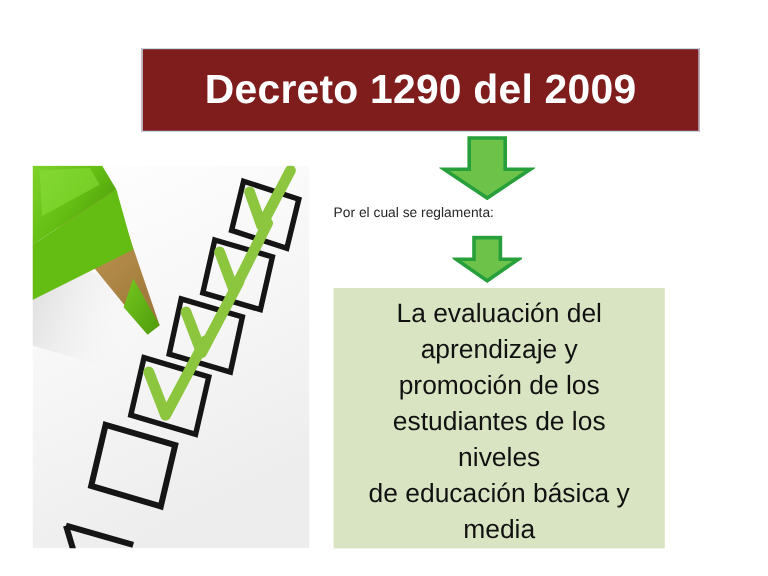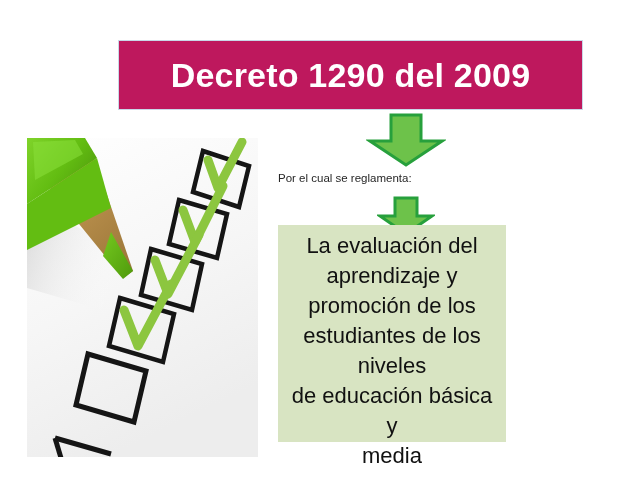--- a/index.html
+++ b/index.html
@@ -23,21 +23,21 @@
     background: #ffffff;
   }
 
   
   #title-banner {
     position: absolute;
     left: 118px;
     top: 40px;
     width: 465px;
     height: 70px;
-    background: #be185d;
+    background: #7f1d1d;
     border: 1px solid #C9D8E8;
     box-sizing: border-box;
     display: flex;
     align-items: center;
     justify-content: center;
   }
   #title-text {
     color: #FFFFFF;
     font-size: 34px;
     font-weight: bold;
@@ -76,22 +76,22 @@
     color: #262626;
     font-size: 11.5px;
     font-family: "Liberation Sans", sans-serif;
     line-height: 1.2;
   }
 
   
   #content-box {
     position: absolute;
     left: 278px;
-    top: 225px;
-    width: 228px;
+    top: 240px;
+    width: 276px;
     height: 217px;
     background: #D8E4C2;
     box-sizing: border-box;
     padding: 6px 6px 4px 6px;
     display: flex;
     flex-direction: column;
     align-items: center;
     justify-content: flex-start;
   }
   #content-text {

